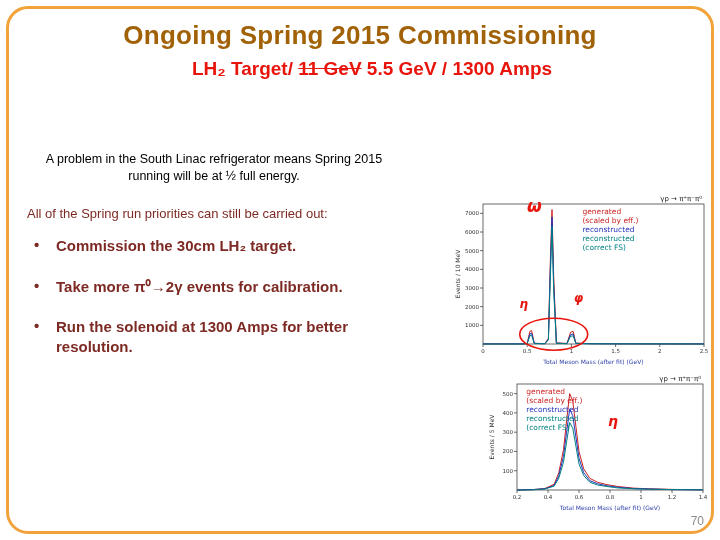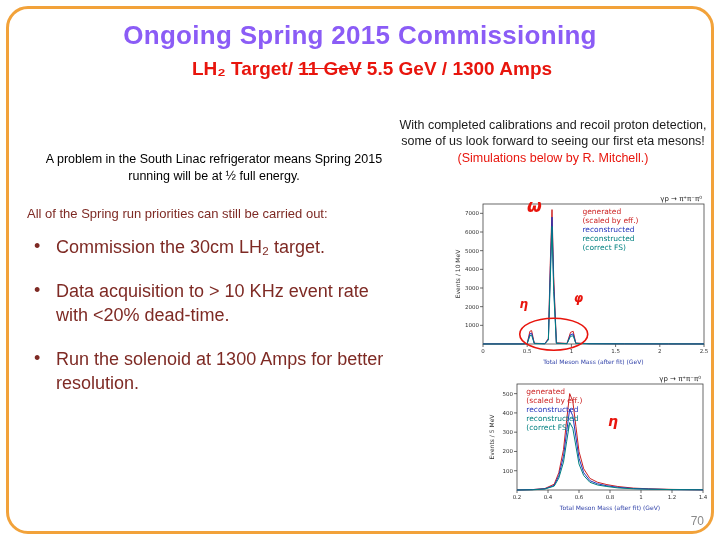--- a/index.html
+++ b/index.html
@@ -1,59 +1,58 @@
 <!DOCTYPE html>
 <html><head>
 <meta charset="utf-8">
 <style>
   html,body { margin:0; padding:0; background:#ffffff; }
   body { font-family:"Liberation Sans", sans-serif; }
   .slide { position:relative; width:720px; height:540px; background:#ffffff; overflow:hidden; }
   .frame { position:absolute; inset:6px; border:3px solid #f2a23a; border-radius:22px; pointer-events:none; }
   .title { position:absolute; top:20px; left:0; width:100%; text-align:center;
-           color:#8b5cf6; font-size:26px; font-weight:bold; letter-spacing:0.3px; }
+           color:#a16207; font-size:26px; font-weight:bold; letter-spacing:0.3px; }
   .subtitle { position:absolute; top:58px; left:12px; width:100%; text-align:center;
               color:#e8150d; font-size:19px; font-weight:bold; }
   .strike { text-decoration:line-through; }
   .problem { position:absolute; left:25px; top:138px; width:378px; text-align:center;
              color:#000000; font-size:12.5px; line-height:1.4; }
   .note { position:absolute; left:398px; top:104px; width:310px; text-align:center;
           font-size:12.5px; line-height:1.35; color:#1a1a1a; }
   .note .credit { color:#e8150d; }
   .intro { position:absolute; left:27px; top:206px; color:#7e2a24; font-size:13px;text-align:center; }
   .bullets { position:absolute; left:30px; top:236px; width:368px; margin:0; padding:0; list-style:none; }
   .bullets li { position:relative; padding-left:26px; margin-bottom:21px;
-                color:#7e2a24; font-size:18px; line-height:1.3; }
+                color:#7e2a24; font-size:15px; line-height:1.3;font-weight:bold; }
   .bullets li::before { content:"\2022"; position:absolute; left:4px; top:-1px; }
   .chart { position:absolute; background:#ffffff; }
   .chart1 { left:453px; top:192px; width:256px; height:174px; }
   .chart2 { left:487px; top:372px; width:221px; height:140px; }
   .chart svg { display:block; }
   svg text { font-family:"DejaVu Sans", sans-serif; }
   .page-num { position:absolute; right:16px; bottom:12px; color:#8a8a8a; font-size:12px; }
 </style>
 </head>
 <body>
 
 <div class="slide">
   <div class="frame"></div>
 
   <div class="title">Ongoing Spring 2015 Commissioning</div>
 
   <div class="subtitle"><span>LH₂ Target/ </span><span class="strike">11 GeV</span><span>  5.5 GeV / 1300 Amps</span></div>
 
   <p class="problem">A problem in the South Linac refrigerator means Spring 2015 running will be at ½ full energy.</p>
 
-  <p class="note"><span>With completed calibrations and recoil proton detection, some of us look forward to seeing our first eta mesons! </span><span class="credit">(Simulations below by R. Mitchell.)</span></p>
 
   <div class="intro">All of the Spring run priorities can still be carried out:</div>
 
   <ul class="bullets">
     <li>Commission the 30cm LH₂ target.</li>
-    <li>Data acquisition to &gt; 10 KHz event rate with &lt;20% dead-time.</li>
+    <li>Take more π⁰→2γ events for calibration.</li>
     <li>Run the solenoid at 1300 Amps for better resolution.</li>
   </ul>
 
   <div class="chart chart1">
       <svg width="256" height="174" viewBox="0 0 256 174">
         <rect x="30" y="12" width="221" height="140" fill="#ffffff" stroke="#444" stroke-width="0.8"></rect>
         <line x1="27" y1="133.33333333333334" x2="30" y2="133.33333333333334" stroke="#444" stroke-width="0.8"></line>
         <text x="26" y="135.33333333333334" font-size="5.5" text-anchor="end" fill="#333">1000</text>
         <line x1="27" y1="114.66666666666666" x2="30" y2="114.66666666666666" stroke="#444" stroke-width="0.8"></line>
         <text x="26" y="116.66666666666666" font-size="5.5" text-anchor="end" fill="#333">2000</text>

